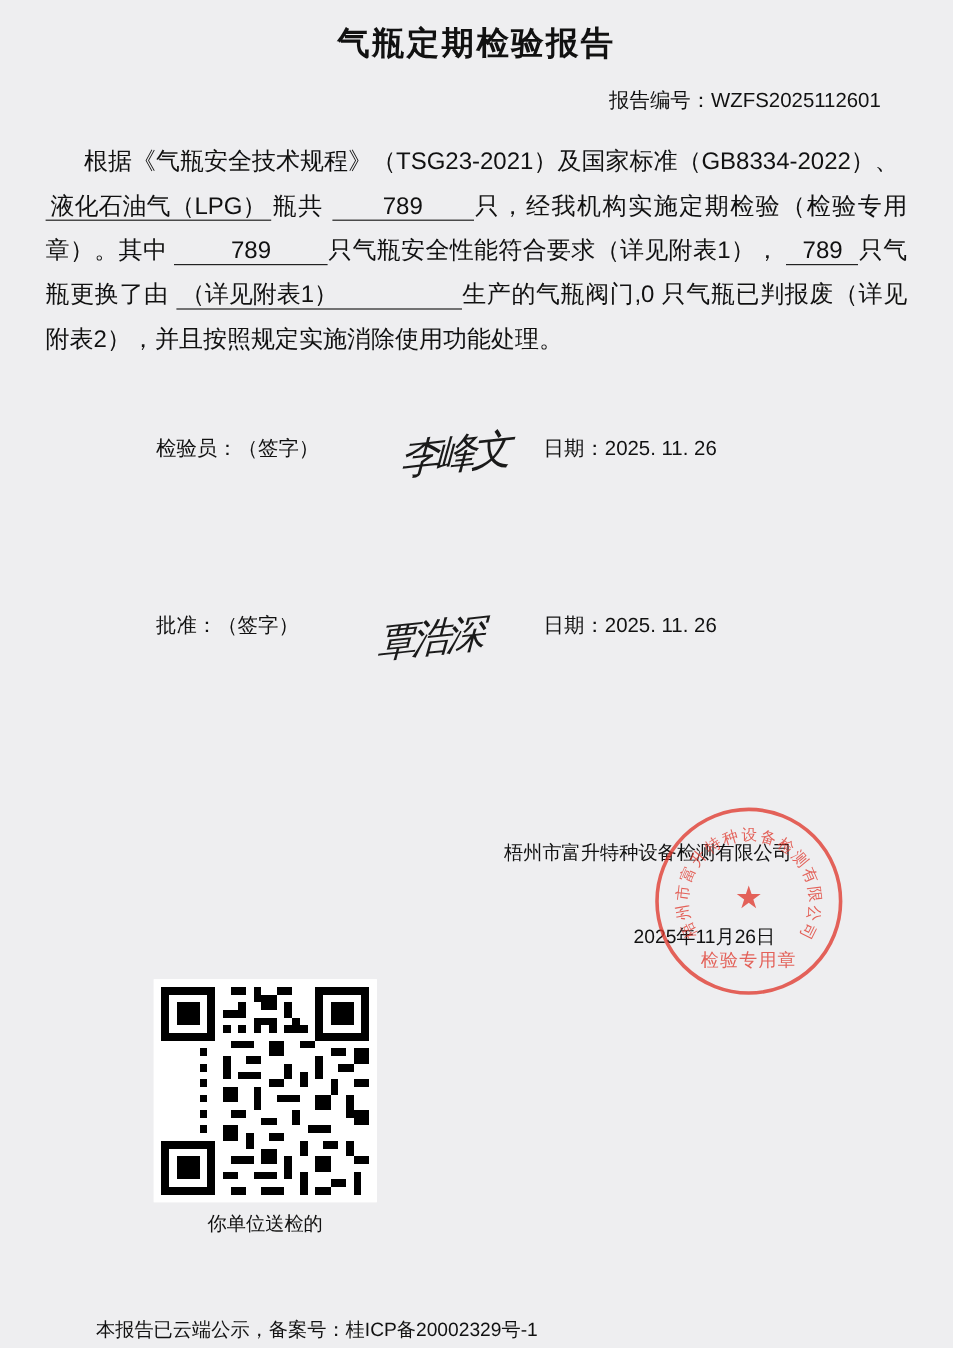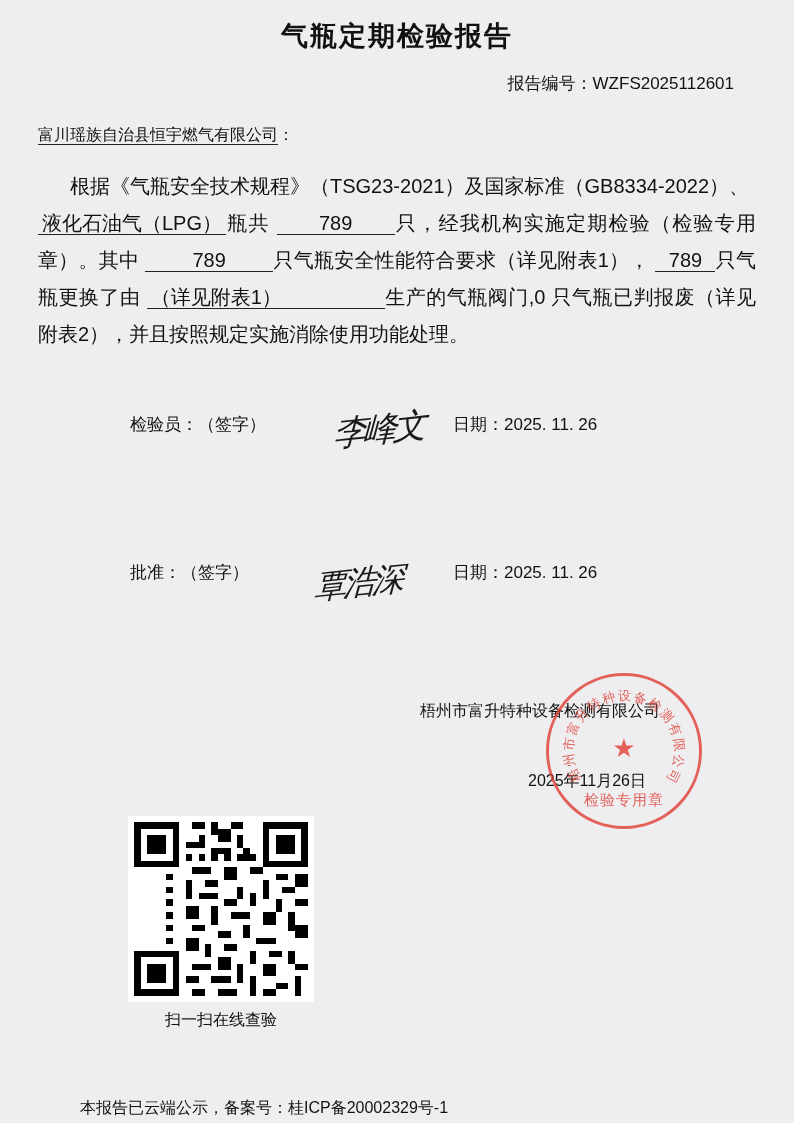--- a/index.html
+++ b/index.html
@@ -207,23 +207,20 @@
 <body>
 
 <div class="page">
 
   <div class="doc-title">气瓶定期检验报告</div>
 
   <div class="report-no">
     <span>报告编号：</span><span>WZFS2025112601</span>
   </div>
 
-  <div class="addressee">
-    <span class="u">富川瑶族自治县恒宇燃气有限公司</span><span>：</span>
-  </div>
 
   <div class="body-text">
     <p class="indent">
       <span>根据《气瓶安全技术规程》（TSG23-2021）及国家标准（GB8334-2022）、</span>
     </p>
     <p>
       <span class="fill f-gas">液化石油气（LPG）</span><span>瓶共</span>
       <span class="fill f-qty">789</span><span>只，经我机构实施定期检验（检验专用章）。其中</span>
       <span class="fill f-qty2">789</span><span>只气瓶安全性能符合要求（详见附表1），</span>
       <span class="fill f-qty3">789</span><span>只气瓶更换了由</span>
@@ -359,17 +356,17 @@
           <rect x="9" y="25" width="2" height="1"></rect>
         <rect x="13" y="25" width="3" height="1"></rect>
           <rect x="19" y="25" width="1" height="3"></rect>
         <rect x="23" y="26" width="2" height="1"></rect>
           <rect x="26" y="25" width="1" height="3"></rect>
         <rect x="10" y="27" width="2" height="1"></rect>
           <rect x="14" y="27" width="3" height="1"></rect>
         <rect x="21" y="27" width="2" height="1"></rect>
       </g>
     </svg>
-    <div class="qr-caption">扫一扫在线查验</div>
+    <div class="qr-caption">你单位送检的</div>
   </div>
 
   <div class="footer">本报告已云端公示，备案号：桂ICP备20002329号-1</div>
 </div>
 
 </body></html>

